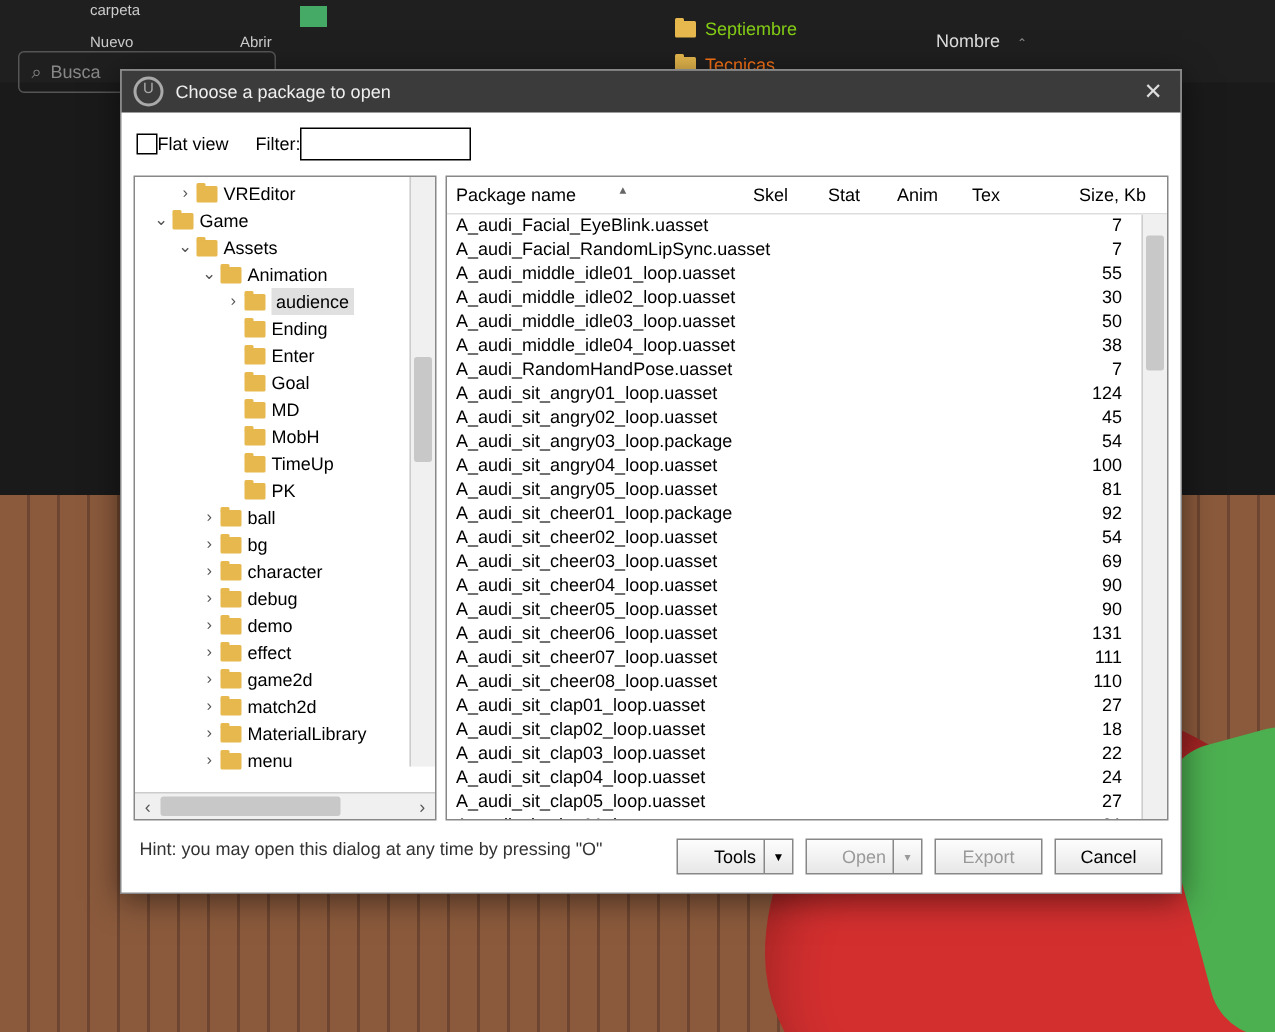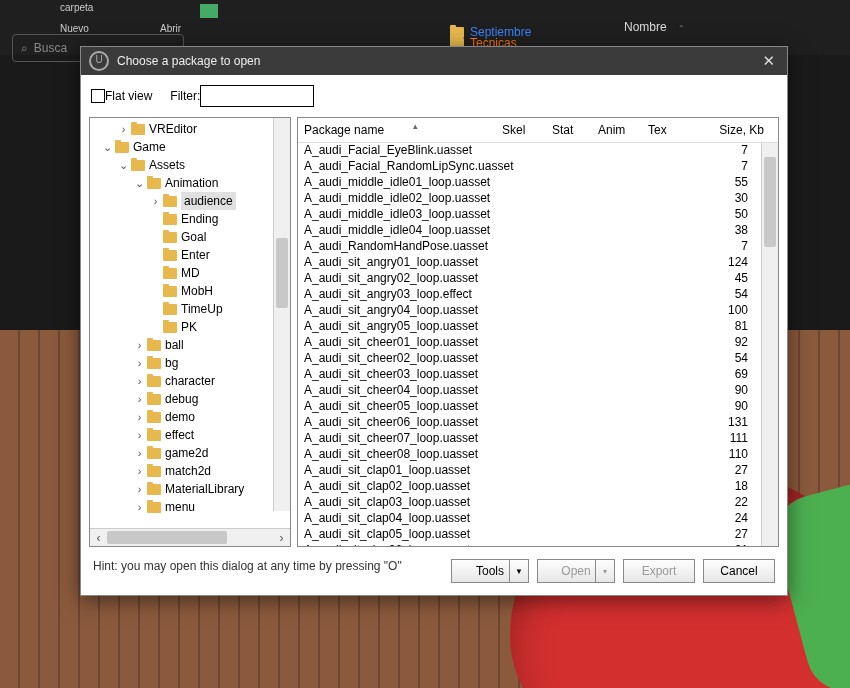--- a/index.html
+++ b/index.html
@@ -9,21 +9,21 @@
                repeating-linear-gradient(0deg,rgba(0,0,0,.15) 0 2px,transparent 2px 28px)}
   .bg .chair{position:absolute;right:-40px;bottom:-60px;width:380px;height:280px;background:#d32f2f;border-radius:50% 50% 30% 30%/60% 60% 40% 40%;box-shadow:inset 0 20px 40px rgba(0,0,0,.3)}
   .bg .chair::after{content:"";position:absolute;right:-20px;top:20px;width:120px;height:200px;background:#4caf50;border-radius:40px;transform:rotate(-15deg)}
   .bg-dark-row{position:absolute;top:0;left:0;right:0;height:55px;background:#1f1f1f;color:#ccc}
   .bg-dark-row .item{position:absolute;font-size:10px}
   .bg-label-carpeta{top:2px;left:60px}
   .bg-label-nuevo{top:23px;left:60px}
   .bg-label-abrir{top:23px;left:160px}
   .bg-icon{top:4px;left:200px;width:18px;height:14px;background:#4a6}
   .bg-search-pill{position:absolute;top:34px;left:12px;width:162px;height:26px;border:1px solid #555;border-radius:4px;display:flex;align-items:center;color:#888;padding-left:8px;gap:6px}
-  .bg-sept{position:absolute;top:25px;left:450px;display:flex;align-items:center;gap:6px;color:#3b82f6}
+  .bg-sept{position:absolute;top:12px;left:450px;display:flex;align-items:center;gap:6px;color:#84cc16}
   .bg-tec{position:absolute;top:36px;left:450px;display:flex;align-items:center;gap:6px;color:#f97316}
   .bg-nombre{position:absolute;top:20px;left:624px;color:#ddd}
   .bg-nombre .tri{font-size:8px;color:#888;margin-left:8px}
   .folder-icon{display:inline-block;width:14px;height:11px;background:#e6b84d;border-radius:1px;position:relative}
   .folder-icon::before{content:"";position:absolute;top:-2px;left:0;width:6px;height:3px;background:#e6b84d;border-radius:1px 1px 0 0}
 
   .dialog{position:absolute;top:46px;left:80px;width:706px;height:548px;background:#fff;border:1px solid #888;box-shadow:0 4px 20px rgba(0,0,0,.5);display:flex;flex-direction:column}
   .titlebar{height:28px;background:#3b3b3b;color:#eee;display:flex;align-items:center;padding:0 8px;font-size:12px}
   .titlebar .u-icon{width:16px;height:16px;border:2px solid #aaa;border-radius:50%;margin-right:8px;position:relative}
   .titlebar .u-icon::after{content:"U";position:absolute;inset:0;text-align:center;line-height:14px;font-size:10px;color:#aaa}
@@ -157,27 +157,27 @@
             <div class="row">
               <span class="indent" style="width: 56px;"></span>
               <span class="tw"></span>
               <span class="fld"></span>
               <span>Ending</span>
             </div>
             <div class="row">
               <span class="indent" style="width: 56px;"></span>
               <span class="tw"></span>
               <span class="fld"></span>
+              <span>Enter</span>
+            </div>
+            <div class="row">
+              <span class="indent" style="width: 56px;"></span>
+              <span class="tw"></span>
+              <span class="fld"></span>
               <span>Goal</span>
-            </div>
-            <div class="row">
-              <span class="indent" style="width: 56px;"></span>
-              <span class="tw"></span>
-              <span class="fld"></span>
-              <span>Enter</span>
             </div>
             <div class="row">
               <span class="indent" style="width: 56px;"></span>
               <span class="tw"></span>
               <span class="fld"></span>
               <span>MD</span>
             </div>
             <div class="row">
               <span class="indent" style="width: 56px;"></span>
               <span class="tw"></span>
@@ -314,33 +314,33 @@
             </div>
             <div class="lrow">
               <span class="name">A_audi_sit_angry01_loop.uasset</span>
               <span class="sz">124</span>
             </div>
             <div class="lrow">
               <span class="name">A_audi_sit_angry02_loop.uasset</span>
               <span class="sz">45</span>
             </div>
             <div class="lrow">
-              <span class="name">A_audi_sit_angry03_loop.effect</span>
+              <span class="name">A_audi_sit_angry03_loop.package</span>
               <span class="sz">54</span>
             </div>
             <div class="lrow">
               <span class="name">A_audi_sit_angry04_loop.uasset</span>
               <span class="sz">100</span>
             </div>
             <div class="lrow">
               <span class="name">A_audi_sit_angry05_loop.uasset</span>
               <span class="sz">81</span>
             </div>
             <div class="lrow">
-              <span class="name">A_audi_sit_cheer01_loop.uasset</span>
+              <span class="name">A_audi_sit_cheer01_loop.package</span>
               <span class="sz">92</span>
             </div>
             <div class="lrow">
               <span class="name">A_audi_sit_cheer02_loop.uasset</span>
               <span class="sz">54</span>
             </div>
             <div class="lrow">
               <span class="name">A_audi_sit_cheer03_loop.uasset</span>
               <span class="sz">69</span>
             </div>

